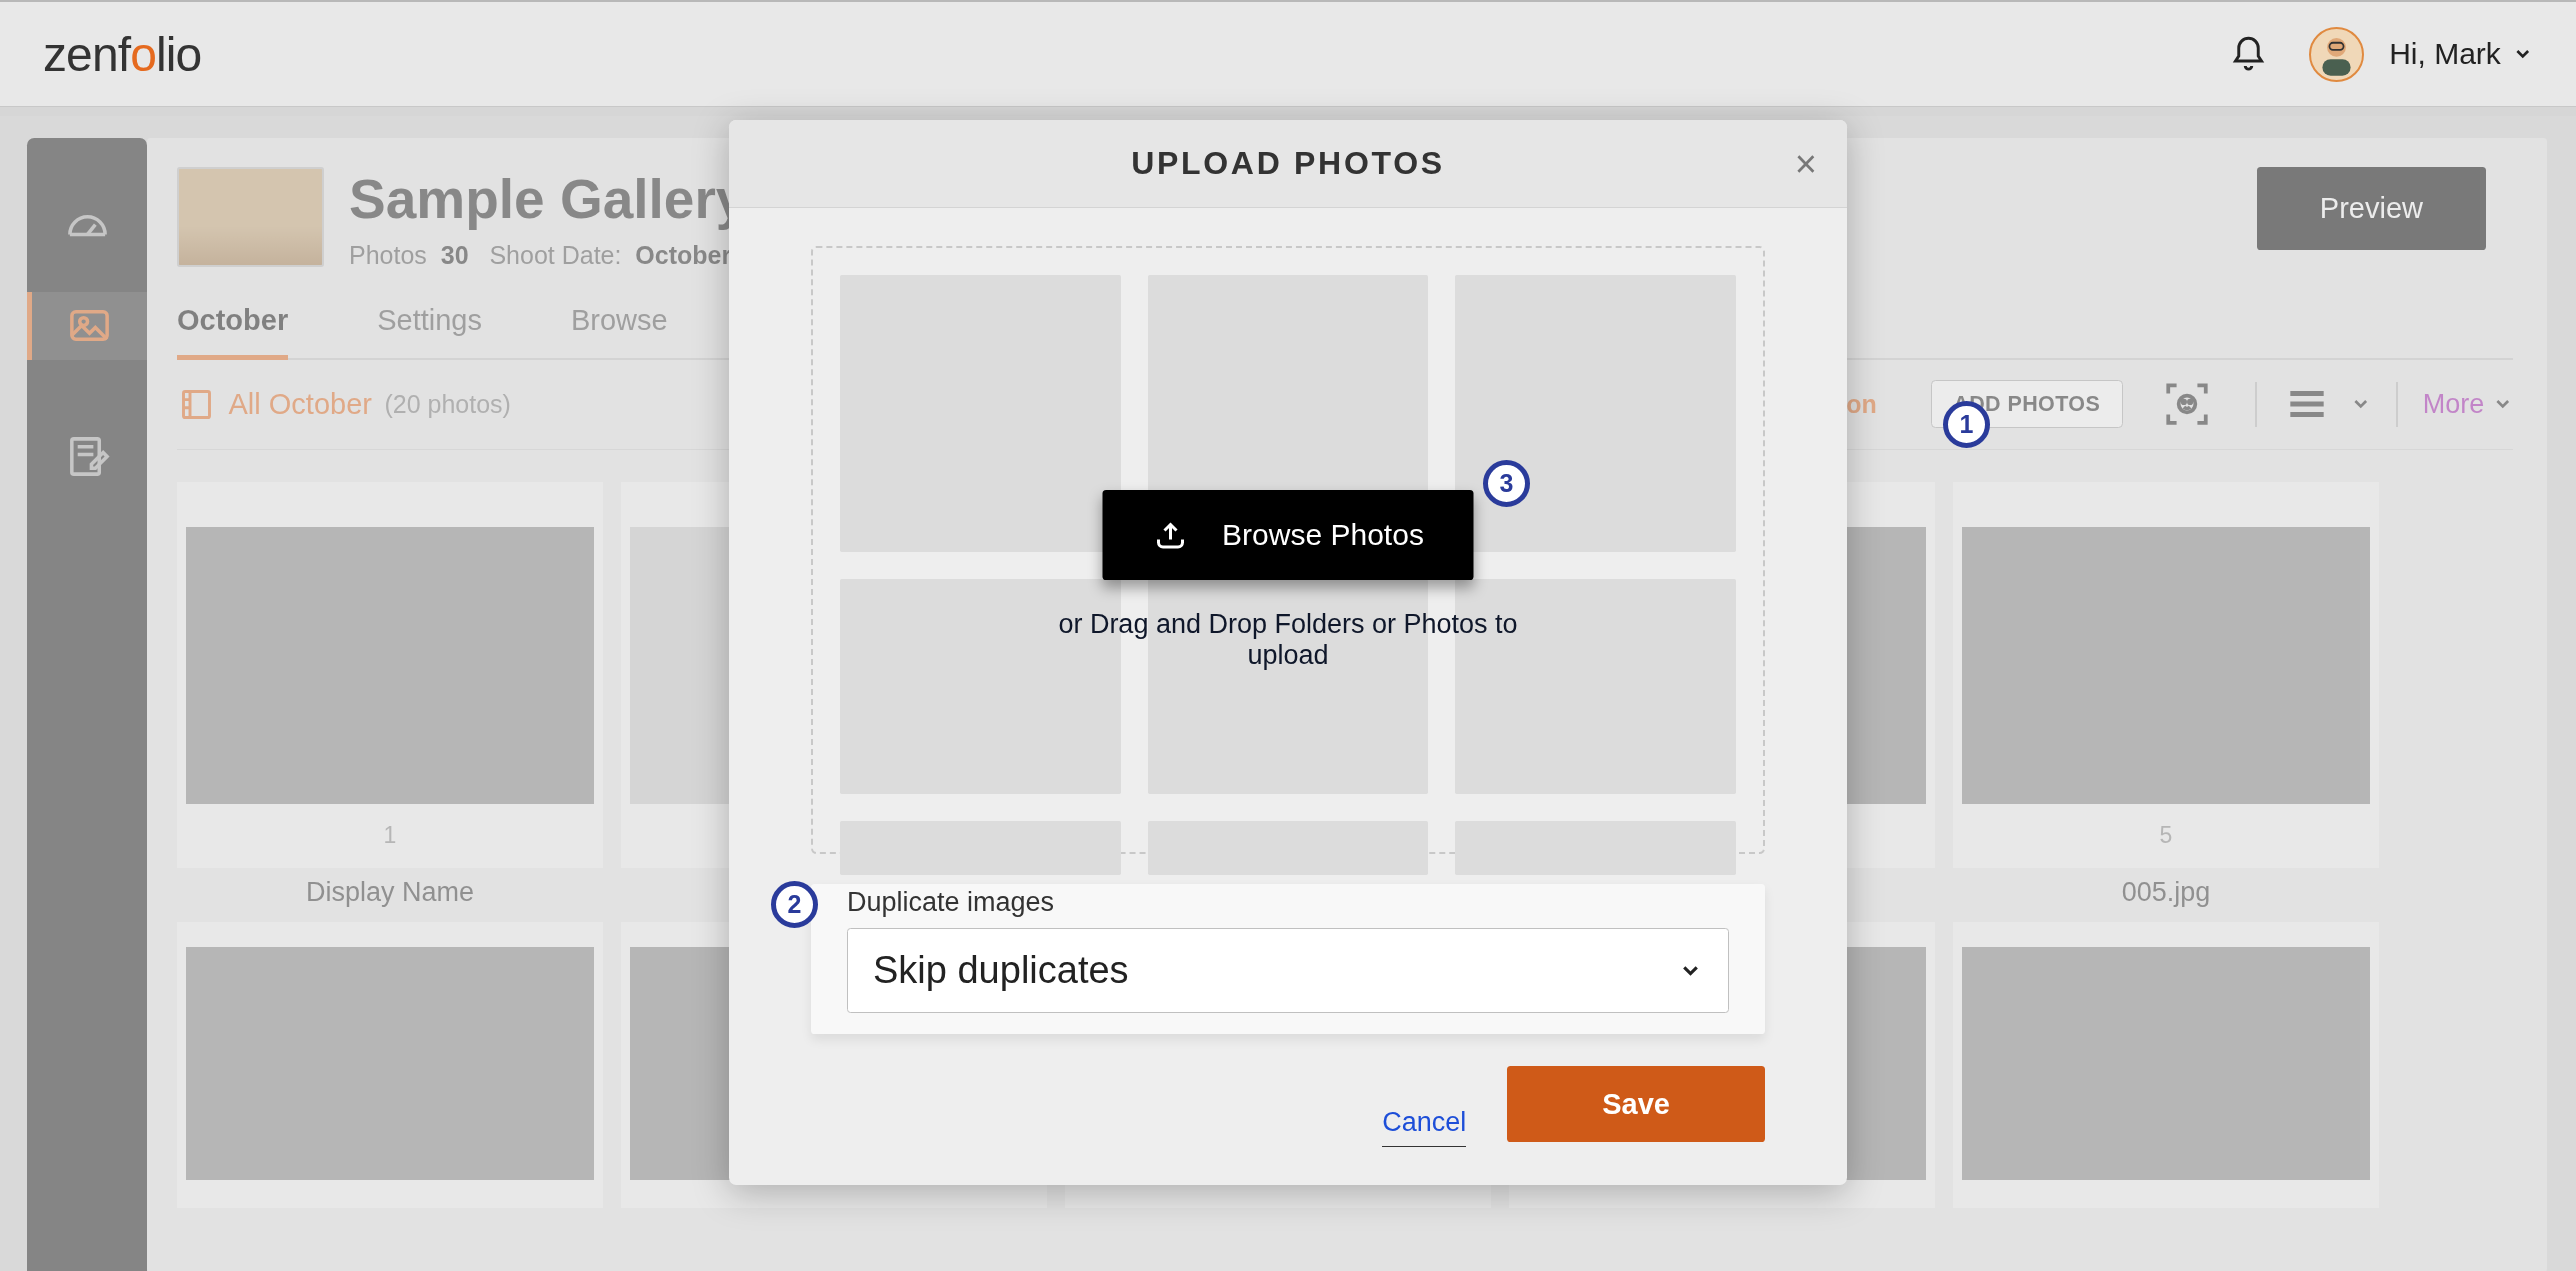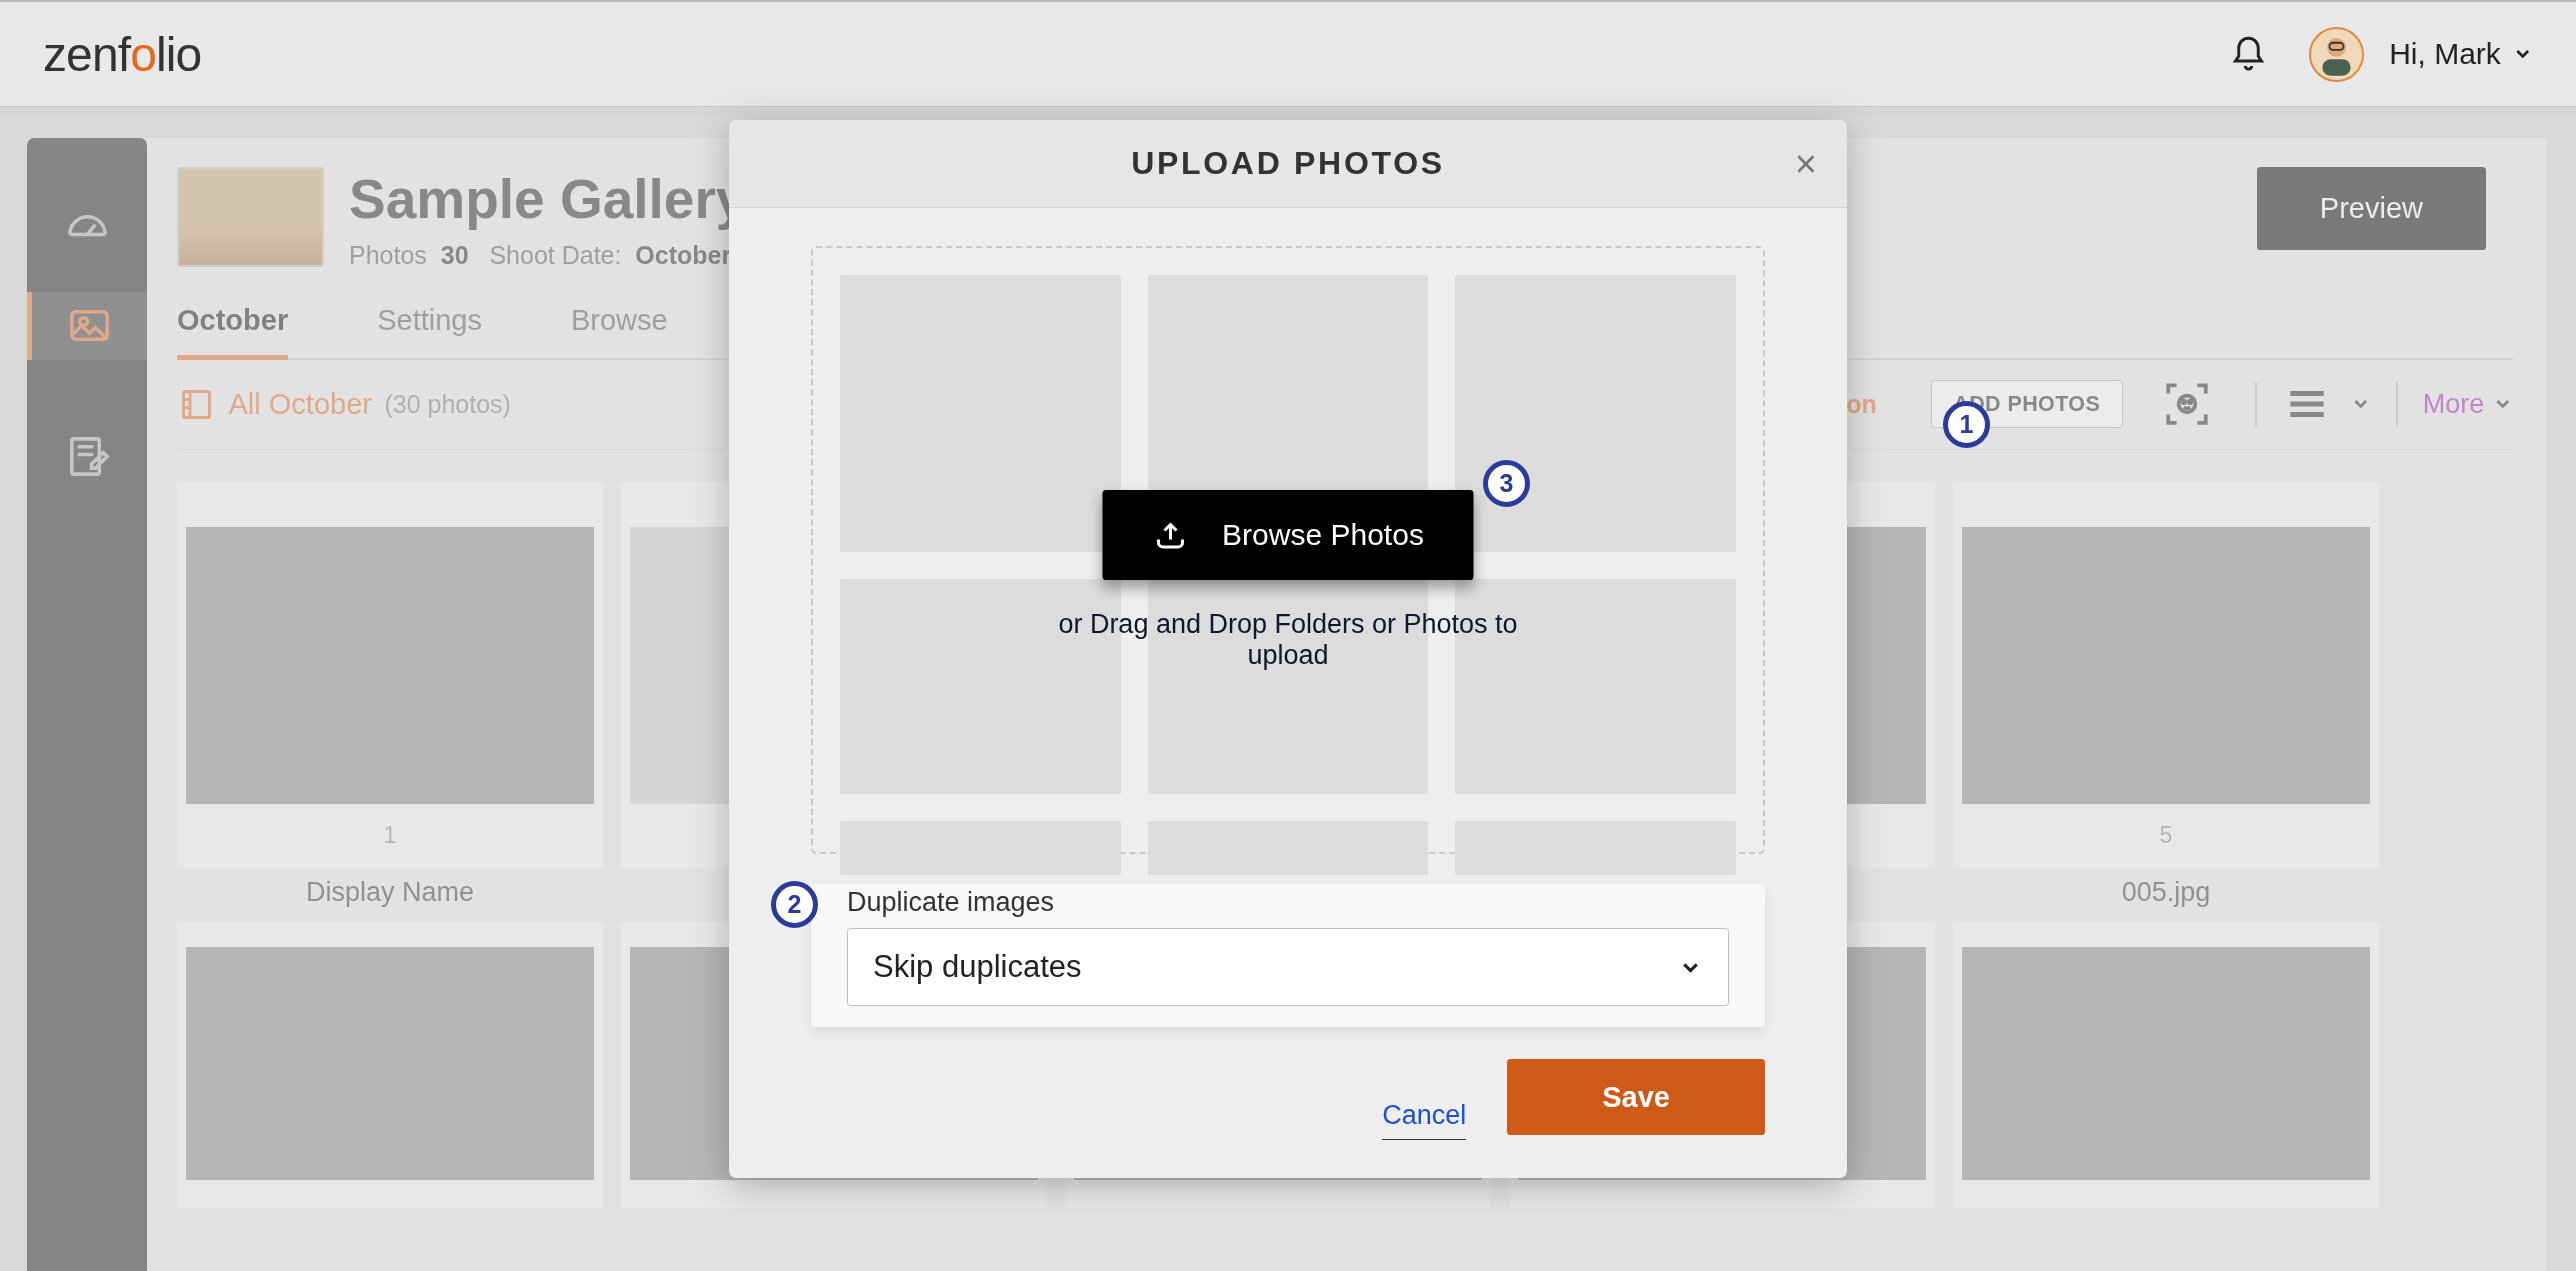--- a/index.html
+++ b/index.html
@@ -72,21 +72,21 @@
   .m-close { position:absolute; right: 30px; top: 23px; font-size: 38px; color: #777; cursor:pointer; }
   .m-body { padding: 38px 82px 27px; background: #eee; }
   .dropzone { border: 2.7px dashed #c8c8c8; border-radius: 5.4px; height: 608px; position:relative; padding: 27px; }
   .placeholder-grid { position:absolute; inset: 27px; display:grid; grid-template-columns: repeat(3, 1fr); grid-template-rows: 277px 215px 54px; gap: 27px; }
   .ph { background: #dcdcdc; border-radius: 1.8px; }
   .dz-center { position:absolute; left:50%; top: 242px; transform: translateX(-50%); display:flex; flex-direction:column; align-items:center; }
   .browse { background: #000; color: #fff; font-size: 30px; padding: 27px 50px; border:none; border-radius: 3.6px; display:flex; align-items:center; gap: 34px; cursor:pointer; box-shadow: 0 7.2px 14.3px rgba(0,0,0,0.35); }
   .dz-sub { font-size: 27px; color: #0f172a; margin-top: 29px; text-align: center; }
   .dup { margin-top: 30px; background: #f8f8f8; padding: 0 36px 21.5px; border-radius: 3.6px; box-shadow: 0 5.4px 10.7px rgba(0,0,0,0.08); }
   .dup-label { font-size: 27px; color: #333; padding: 2.7px 0 10.7px; }
-  .dup-select { width: 100%; background: #fff; border: 1.8px solid #c0c0c0; border-radius: 3.6px; padding: 19.7px 25px; font-size: 31px; color: #222; display:flex; align-items:center; justify-content:space-between; cursor:pointer; }
+  .dup-select { width: 100%; background: #fff; border: 1.8px solid #c0c0c0; border-radius: 3.6px; padding: 19.7px 25px; font-size: 38px; color: #222; display:flex; align-items:center; justify-content:space-between; cursor:pointer; }
   .m-foot { display:flex; justify-content:flex-end; align-items:center; gap: 41px; padding: 0 82px 38px; }
   .m-cancel { font-size: 27px; color: #1d4ed8; border-bottom: 1.8px solid #333; padding-bottom: 8px; cursor:pointer;margin-top:46px; }
   .m-save { background: #cf5a18; color: #fff; font-size: 29px; font-weight: 600; padding: 21.5px 95px; border:none; border-radius: 3.6px; cursor:pointer; }
 
   
   .marker { position: absolute; width: 47px; height: 47px; border-radius: 50%; background: #fff; border: 5.4px solid #2a3b9b; color: #2a3b9b; font-size: 25px; font-weight: 800; display:flex; align-items:center; justify-content:center; z-index: 50; }
 
   
   .img1 { background: linear-gradient(#e8c898 40%, #4a3a2a); }
   .img2 { background: linear-gradient(#d8e0e0, #556060); }
@@ -174,21 +174,21 @@
         <div class="tab">Settings</div>
         <div class="tab">Browse</div>
       </div>
 
       <div class="filterbar">
         <svg width="39" height="39" viewBox="0 0 24 24" fill="none" stroke="#e56a1f" stroke-width="1.8">
             <rect x="4" y="4" width="16" height="16" rx="1"></rect>
             <path d="M8 4v16M4 9h4M4 14h4"></path>
           </svg>
         <span class="all-photos-lbl">All October</span>
-        <span class="count">(30 photos)</span>
+        <span class="count">(20 photos)</span>
         <div class="fb-spacer"></div>
         <span class="add-collection"><span style="visibility:hidden">Add Co</span>llection</span>
         <span class="add-photos-pill">ADD PHOTOS</span>
         <svg class="face-icon" viewBox="0 0 24 24" fill="none" stroke="#222" stroke-width="1.8">
             <path d="M3 7V3h4M17 3h4v4M21 17v4h-4M7 21H3v-4"></path>
             <circle cx="12" cy="12" r="4"></circle>
             <circle cx="10.5" cy="11" r="0.6" fill="#222"></circle>
             <circle cx="13.5" cy="11" r="0.6" fill="#222"></circle>
             <path d="M10.5 13.5c.8.8 2.2.8 3 0"></path>
           </svg>

